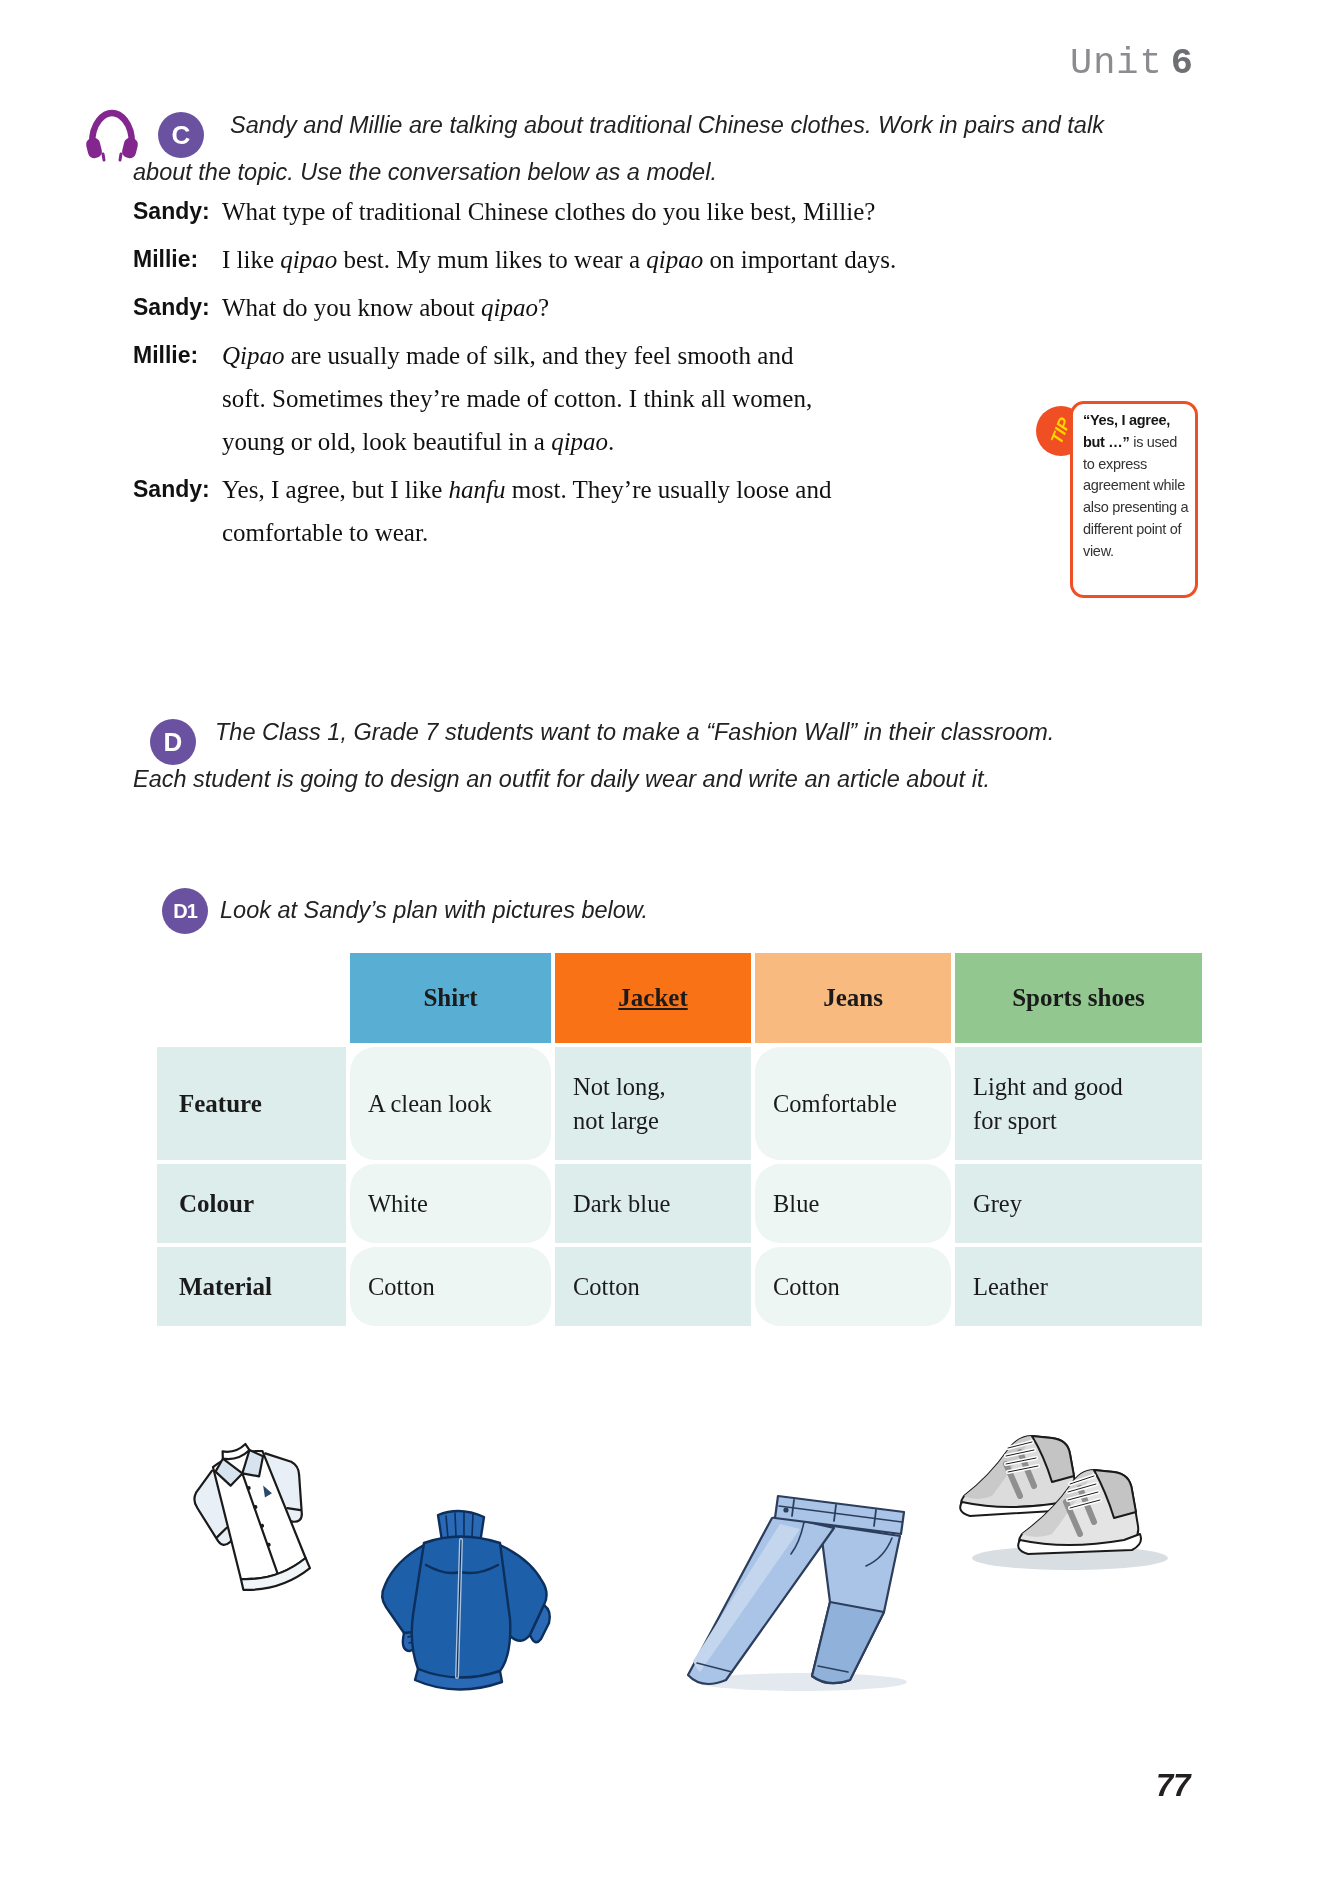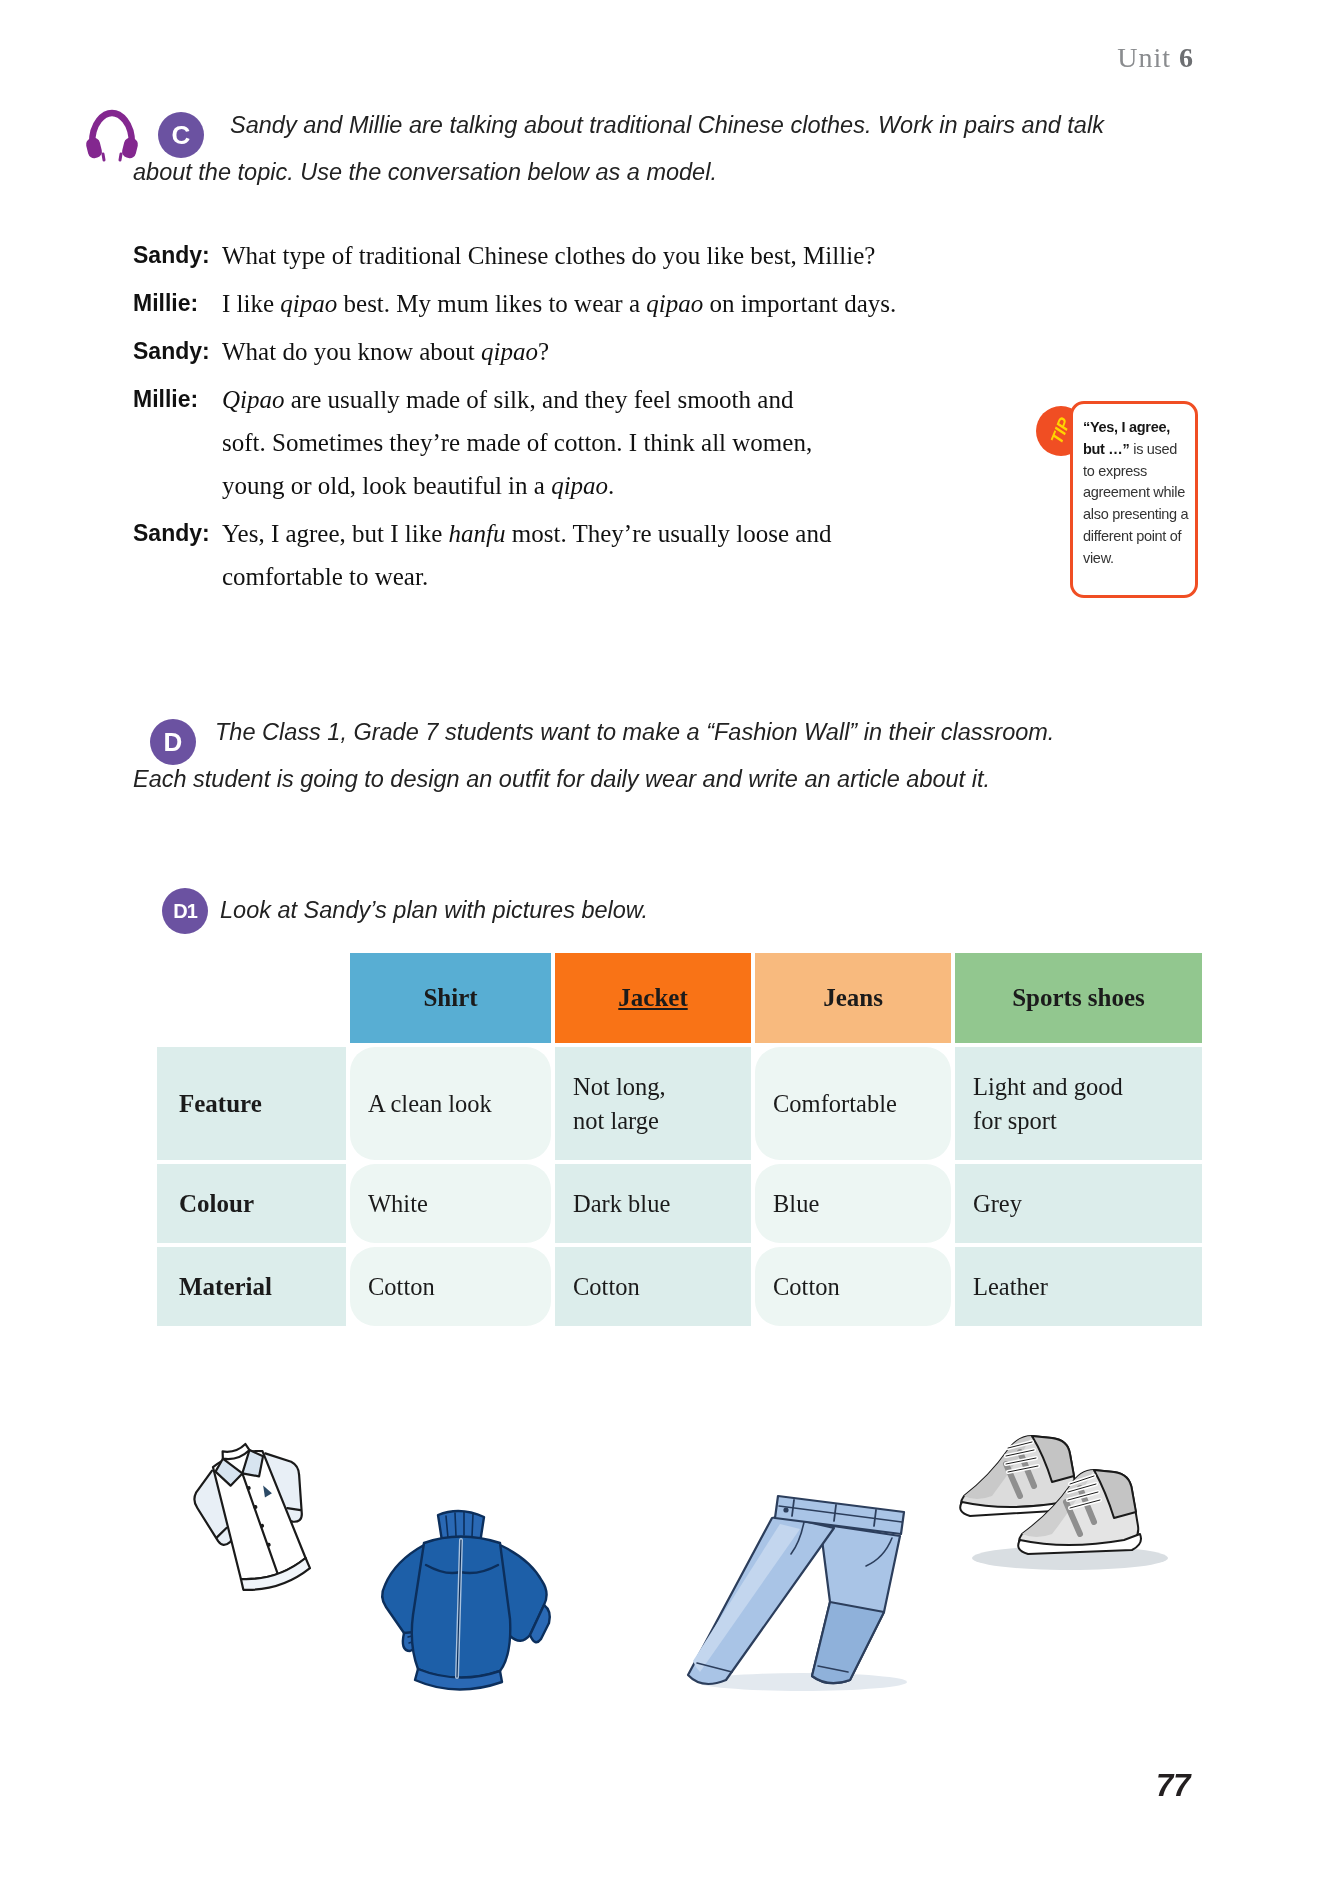--- a/index.html
+++ b/index.html
@@ -1,50 +1,50 @@
 <!DOCTYPE html>
 <html><head>
 <meta charset="utf-8">
 <style>
   html,body{margin:0;padding:0;background:#ffffff;}
   #page{position:relative;width:1332px;height:1885px;background:#ffffff;overflow:hidden;
         font-family:"Liberation Serif",serif;color:#1b1b1b;}
 
   
-  .unit-tag{position:absolute;top:42px;right:138px;font-family:Liberation Serif, serif;
-            font-size:28px;color:#8a8c8f;letter-spacing:1px;}
+  .unit-tag{position:absolute;top:42px;right:138px;font-family:Liberation Mono, monospace;
+            font-size:37px;color:#8a8c8f;letter-spacing:1px;}
   .unit-tag b{color:#6d6f72;font-weight:700;margin-left:8px;}
 
   
   .badge{position:absolute;width:46px;height:46px;border-radius:50%;background:#6b52a1;color:#fff;
          display:flex;align-items:center;justify-content:center;
          font-family:"Liberation Sans",sans-serif;font-weight:700;font-size:26px;}
   .badge.small-text{font-size:20px;letter-spacing:-1px;}
 
   
   .instr-line{position:absolute;white-space:nowrap;font-family:"Liberation Sans",sans-serif;
               font-style:italic;font-size:23.5px;color:#222;}
 
   
-  #dialogue{position:absolute;left:133px;top:190px;width:960px;margin-top:44px;}
+  #dialogue{position:absolute;left:133px;top:190px;width:960px;}
   .turn{display:flex;margin-bottom:5px;}
   .speaker{flex:0 0 89px;font-family:"Liberation Sans",sans-serif;font-weight:700;
            font-size:23px;line-height:43px;color:#111;}
   .utterance{font-size:25px;line-height:43px;color:#111;}
   .dline{white-space:nowrap;}
   .utterance i{font-style:italic;}
 
   
   .tip-circle{position:absolute;left:1036px;top:406px;width:50px;height:50px;border-radius:50%;
               background:#f04e23;display:flex;align-items:center;justify-content:center;z-index:1;}
   .tip-circle span{display:block;transform:rotate(-68deg);font-family:"Liberation Sans",sans-serif;
                    font-style:italic;font-weight:700;font-size:17px;color:#ffd400;}
   .tip-box{position:absolute;left:1070px;top:401px;width:128px;height:197px;box-sizing:border-box;
            background:#fff;border:3px solid #f04e23;border-radius:14px;z-index:2;
-           padding:13px 4px 6px 10px;font-family:"Liberation Sans",sans-serif;font-size:14.5px;
+           padding:6px 4px 6px 10px;font-family:"Liberation Sans",sans-serif;font-size:14.5px;
            line-height:1.5;letter-spacing:-0.3px;color:#333;}
   .tip-box b{color:#161616;}
 
   
   #plan-table{position:absolute;left:157px;top:953px;display:grid;
               grid-template-columns:189px 201px 196px 196px 247px;
               grid-template-rows:90px 113px 79px 79px;gap:4px;}
   .th{display:flex;align-items:center;justify-content:center;
       font-weight:700;font-size:25px;color:#1b1b1b;}
   .corner{background:transparent;}

